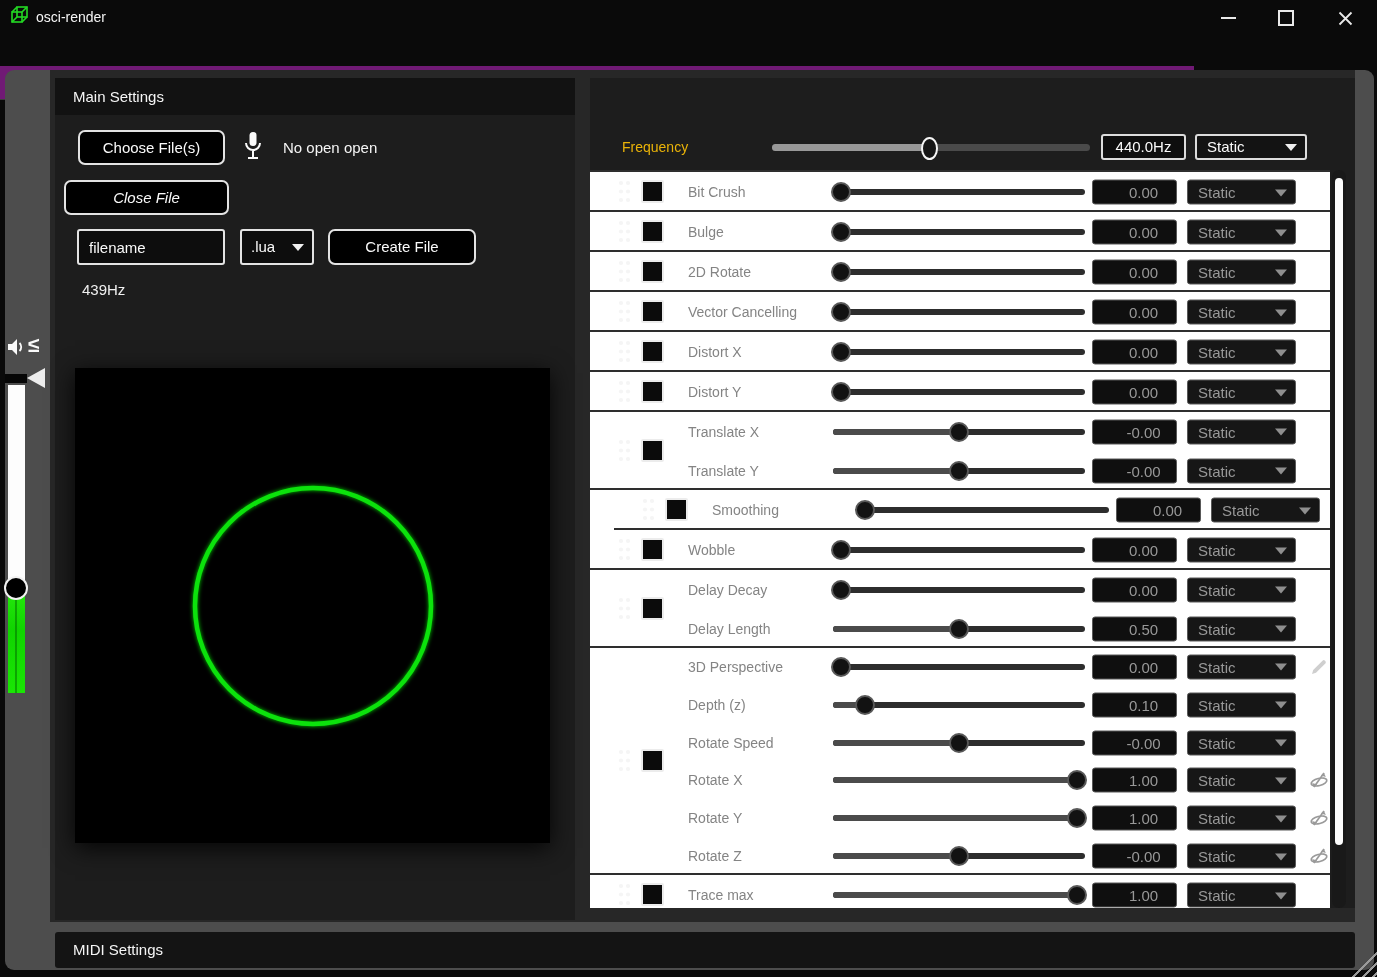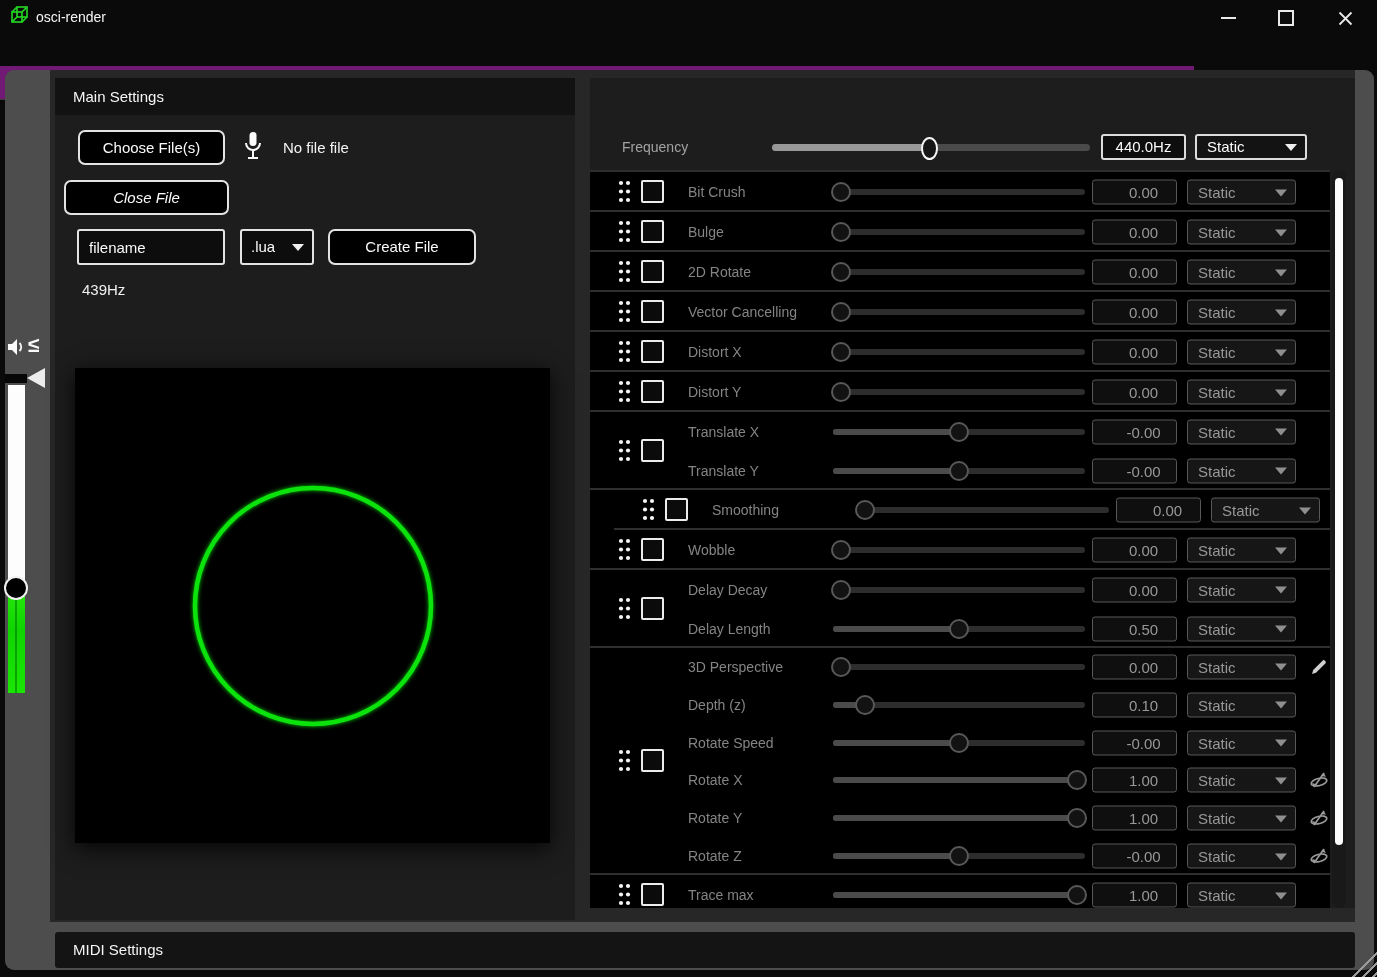--- a/index.html
+++ b/index.html
@@ -54,32 +54,32 @@
   .vol-topbar{position:absolute;left:5px;top:374px;width:22px;height:9px;background:#060606;}
   .vol-arrow{position:absolute;left:27px;top:368px;width:0;height:0;
     border-top:10px solid transparent;border-bottom:10px solid transparent;border-right:18px solid #ededed;}
   .vol-track-white{position:absolute;left:8px;top:385px;width:17px;height:204px;background:#fdfdfd;}
   .vol-track-green{position:absolute;left:8px;top:589px;width:17px;height:104px;
     background:linear-gradient(180deg,#25e90c,#10d400 40%,#1ae604);}
   .vol-track-green:after{content:"";position:absolute;left:7px;top:0;width:2px;height:100%;background:rgba(0,90,0,.45);}
   .vol-thumb{position:absolute;left:4px;top:576px;width:20px;height:20px;border-radius:50%;
     background:#000;border:2px solid #f2f2f2;}
   
-  .freq-label{position:absolute;left:32px;top:56px;height:26px;line-height:26px;font-size:14px;color:#a3a3a3;}
+  .freq-label{position:absolute;left:32px;top:56px;height:26px;line-height:26px;font-size:14px;color:#eab308;}
   .freq-track{position:absolute;left:182px;top:66px;width:318px;height:7px;border-radius:4px;background:#4a4a4a;}
   .freq-fill{position:absolute;left:0;top:0;height:7px;border-radius:4px;background:#989898;}
   .freq-thumb{position:absolute;top:-7px;width:13px;height:19px;border-radius:50%;
     background:#161616;border:2px solid #f5f5f5;}
   .freq-value{position:absolute;left:511px;top:56px;width:85px;height:26px;box-sizing:border-box;
     background:#0e0e0e;border:2px solid #dcdcdc;border-radius:3px;color:#fafafa;font-size:15px;
     text-align:center;line-height:22px;}
   .freq-dd{position:absolute;left:605px;top:56px;width:112px;height:26px;box-sizing:border-box;
     background:#131313;border:2px solid #dcdcdc;border-radius:3px;color:#fafafa;font-size:15px;
     line-height:22px;padding-left:10px;}
-  .fx-rows{position:absolute;left:0;top:92px;width:740px;height:738px;background:#000000;
+  .fx-rows{position:absolute;left:0;top:92px;width:740px;height:738px;background:#ffffff;
     border-top:2px solid #2e2e2e;box-sizing:border-box;overflow:hidden;}
   .fx-group{position:relative;border-bottom:2px solid #2e2e2e;box-sizing:border-box;}
   .fx-left{position:absolute;left:0;top:0;height:100%;display:flex;align-items:center;padding-left:28px;}
   .fx-handle{width:13px;height:23px;margin-right:10px;}
   .fx-checkbox{width:19px;height:19px;border:2px solid #ececec;border-radius:2px;background:#0b0b0b;}
   .fx-subrow{position:relative;width:100%;}
   .fx-label{position:absolute;left:98px;top:50%;transform:translateY(-50%);font-size:14px;color:#848484;}
   .fx-track{position:absolute;left:243px;top:50%;margin-top:-3px;width:252px;height:6px;border-radius:3px;background:#2d2d2d;}
   .fx-fill{position:absolute;left:0;top:0;height:6px;border-radius:3px;background:#4b4b4b;}
   .fx-thumb{position:absolute;top:50%;margin-top:-10px;width:16px;height:16px;border-radius:50%;
@@ -147,21 +147,21 @@
 
 <div class="panel main-panel">
   <div class="panel-header">Main Settings</div>
   <div class="osci-btn btn-choose">Choose File(s)</div>
   <svg class="mic-icon" viewBox="0 0 20 32">
     <rect x="6.5" y="1" width="7" height="14" rx="3.5" fill="#fafafa"></rect>
     <path d="M3 12 a7 7 0 0 0 14 0" fill="none" stroke="#fafafa" stroke-width="2"></path>
     <line x1="10" y1="20" x2="10" y2="26" stroke="#fafafa" stroke-width="2"></line>
     <line x1="5" y1="27" x2="15" y2="27" stroke="#fafafa" stroke-width="2"></line>
   </svg>
-  <div class="file-status">No file file</div>
+  <div class="file-status">No open open</div>
   <div class="osci-btn btn-closefile">Close File</div>
   <input class="filename-input" value="filename" style="">
   <div class="ext-dd">
     <span>.lua</span>
     <span class="dd-tri"></span>
   </div>
   <div class="osci-btn btn-create">Create File</div>
   <div class="freq-readout">439Hz</div>
   <div class="canvas">
     <svg width="475" height="475" viewBox="0 0 475 475">

